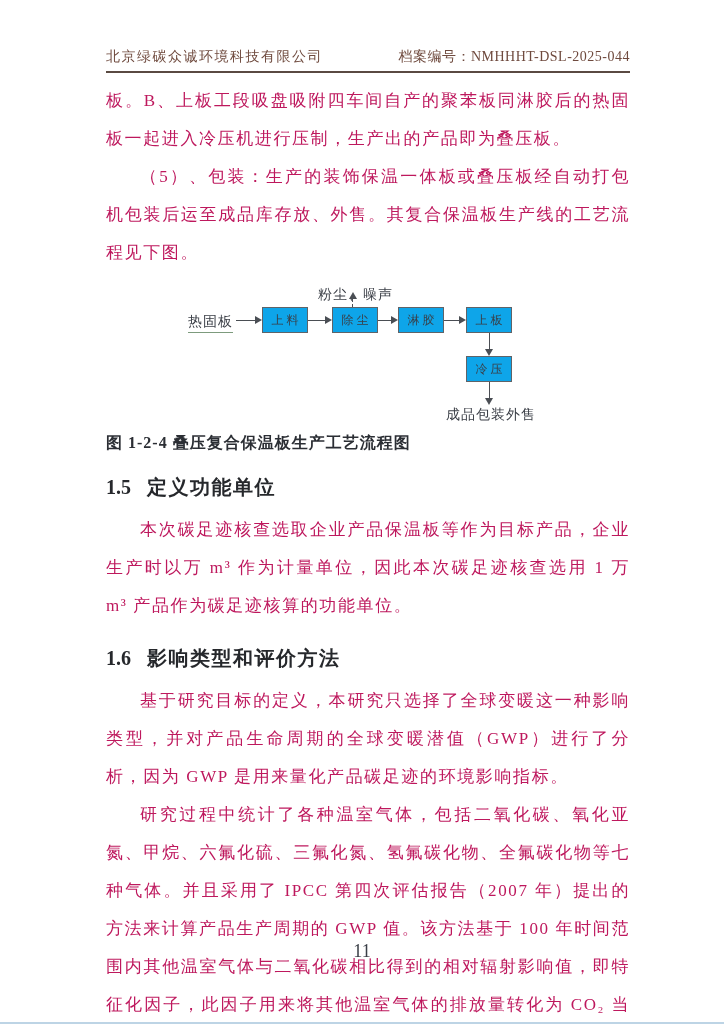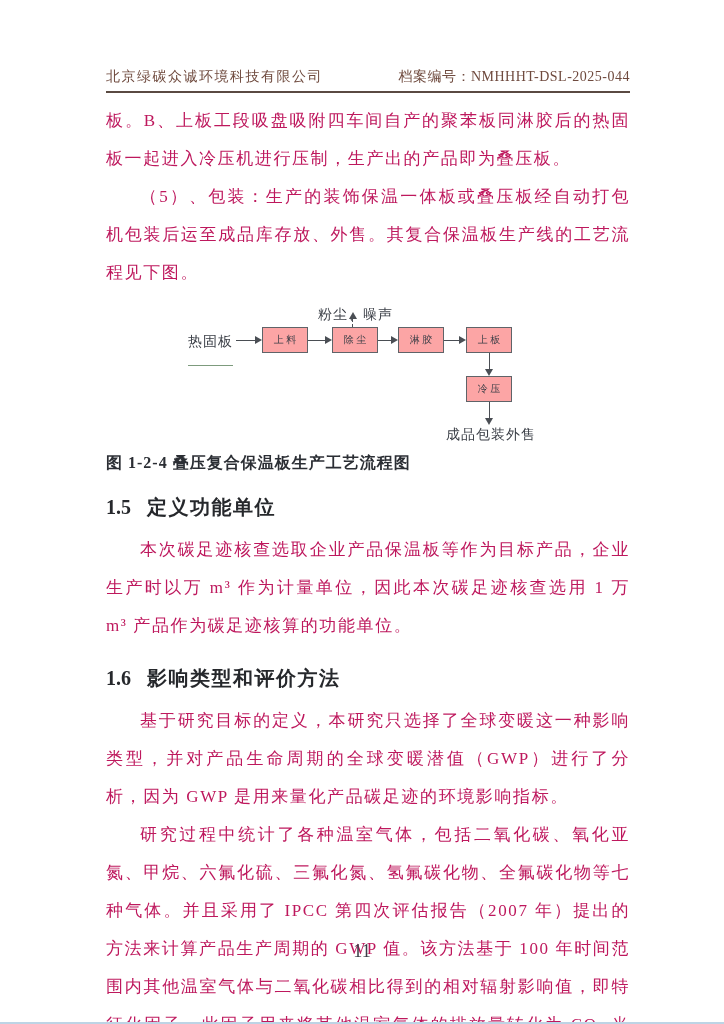--- a/index.html
+++ b/index.html
@@ -15,21 +15,21 @@
   .content {
     position:absolute;
     left:106px; top:0;
     width:524px;
   }
   
   .hdr {
     display:flex;
     justify-content:space-between;
     align-items:flex-end;
-    padding-top:68px;
+    padding-top:48px;
     font-size:14px;
     letter-spacing:1.5px;
     color:#6f4a3e;
   }
   .hdr .archive { letter-spacing:0.5px; }
   .hdr-rule {
     margin-top:5px;
     border-top:2px solid #5a4a42;
   }
   
@@ -49,38 +49,38 @@
     position:absolute;
     font-size:14px;
     color:#3a3e46;
     letter-spacing:1px;
     white-space:nowrap;
   }
   .fc-box {
     position:absolute;
     width:46px; height:26px;
     border:1px solid #5f6368;
-    background:#fca5a5;
+    background:#0ea5e9;
     display:flex; align-items:center; justify-content:center;
-    font-size:10px; color:#3a3e46;
+    font-size:12px; color:#3a3e46;
     white-space:nowrap;
   }
   .fc-hline { position:absolute; height:0; border-top:1px solid #4a4e54; }
   .fc-vline { position:absolute; width:0; border-left:1px solid #4a4e54; }
   .fc-vdash { position:absolute; width:0; border-left:1px dashed #4a4e54; }
   .arr-r { position:absolute; width:0; height:0;
     border-top:4px solid transparent; border-bottom:4px solid transparent;
     border-left:7px solid #4a4e54; }
   .arr-d { position:absolute; width:0; height:0;
     border-left:4px solid transparent; border-right:4px solid transparent;
     border-top:7px solid #4a4e54; }
   .arr-u { position:absolute; width:0; height:0;
     border-left:4px solid transparent; border-right:4px solid transparent;
     border-bottom:7px solid #4a4e54; }
-  .fc-input { border-bottom:1px solid #7d9b7d; padding-bottom:14px; }
+  .fc-input { border-bottom:1px solid #7d9b7d; padding-bottom:1px; }
   
   .caption {
     text-align:left;
     font-weight:bold;
     font-size:16px;
     letter-spacing:1px;
     color:#2b2e34;
     margin-top:4px;
   }
   

